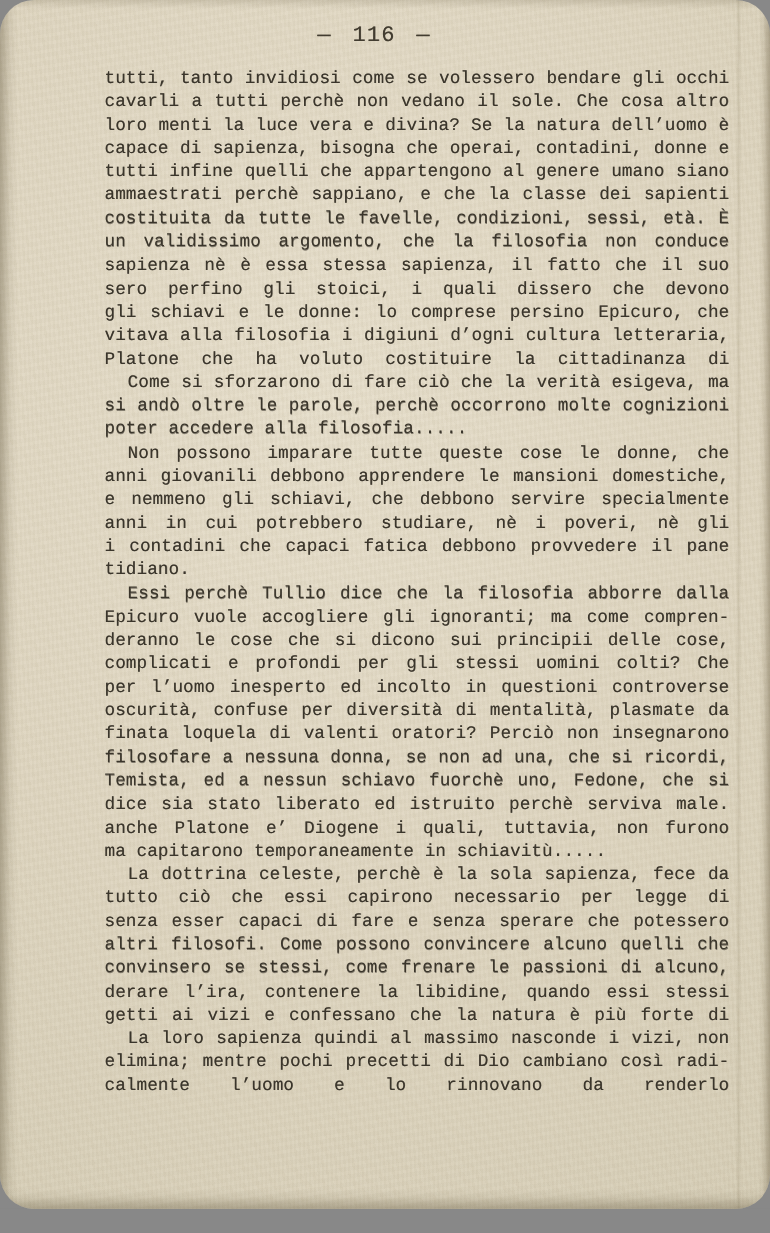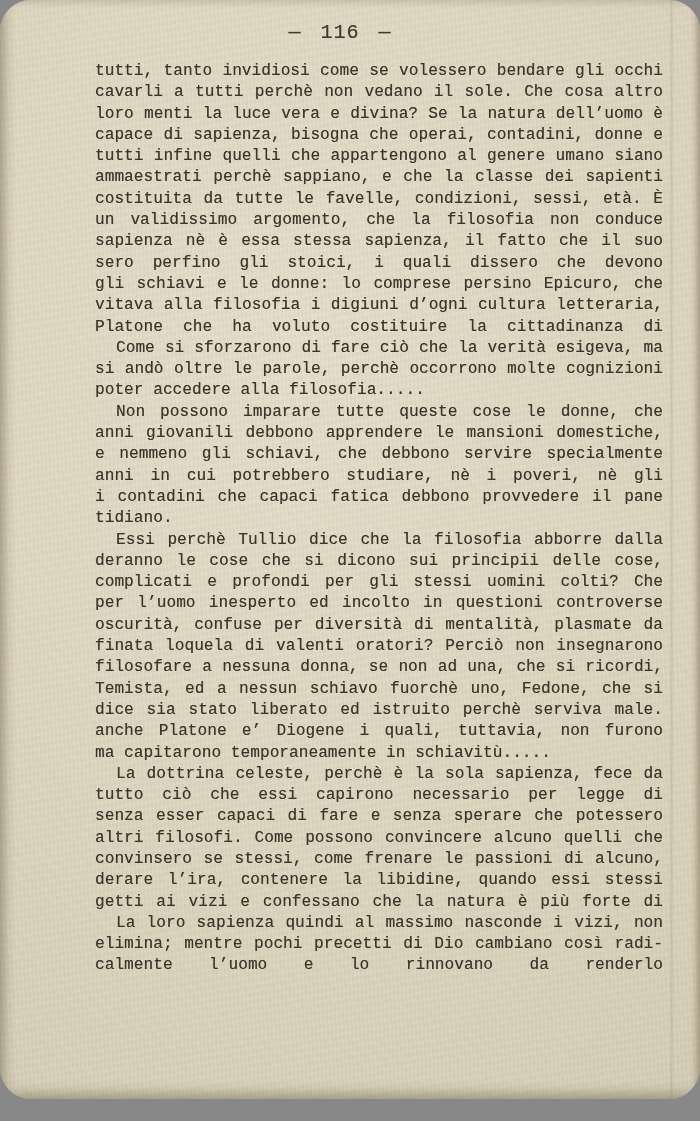--- a/index.html
+++ b/index.html
@@ -121,20 +121,21 @@
       <div class="line indent">Come si sforzarono di fare ciò che la verità esigeva, ma non</div>
       <div class="line">si andò oltre le parole, perchè occorrono molte cognizioni per</div>
       <div class="line para-end">poter accedere alla filosofia.....</div>
       <div class="line indent">Non possono imparare tutte queste cose le donne, che negli</div>
       <div class="line">anni giovanili debbono apprendere le mansioni domestiche,</div>
       <div class="line">e nemmeno gli schiavi, che debbono servire specialmente negli</div>
       <div class="line">anni in cui potrebbero studiare, nè i poveri, nè gli operai od</div>
       <div class="line">i contadini che capaci fatica debbono provvedere il pane quo-</div>
       <div class="line para-end">tidiano.</div>
       <div class="line indent">Essi perchè Tullio dice che la filosofia abborre dalla folla.</div>
+      <div class="line">Epicuro vuole accogliere gli ignoranti; ma come compren-</div>
       <div class="line">deranno le cose che si dicono sui principii delle cose, concetti</div>
       <div class="line">complicati e profondi per gli stessi uomini colti? Che posto c’è</div>
       <div class="line">per l’uomo inesperto ed incolto in questioni controverse per</div>
       <div class="line">oscurità, confuse per diversità di mentalità, plasmate da raf-</div>
       <div class="line">finata loquela di valenti oratori? Perciò non insegnarono a</div>
       <div class="line">filosofare a nessuna donna, se non ad una, che si ricordi,</div>
       <div class="line">Temista, ed a nessun schiavo fuorchè uno, Fedone, che si</div>
       <div class="line">dice sia stato liberato ed istruito perchè serviva male. Citano</div>
       <div class="line">anche Platone e’ Diogene i quali, tuttavia, non furono schiavi</div>
       <div class="line para-end">ma capitarono temporaneamente in schiavitù.....</div>

